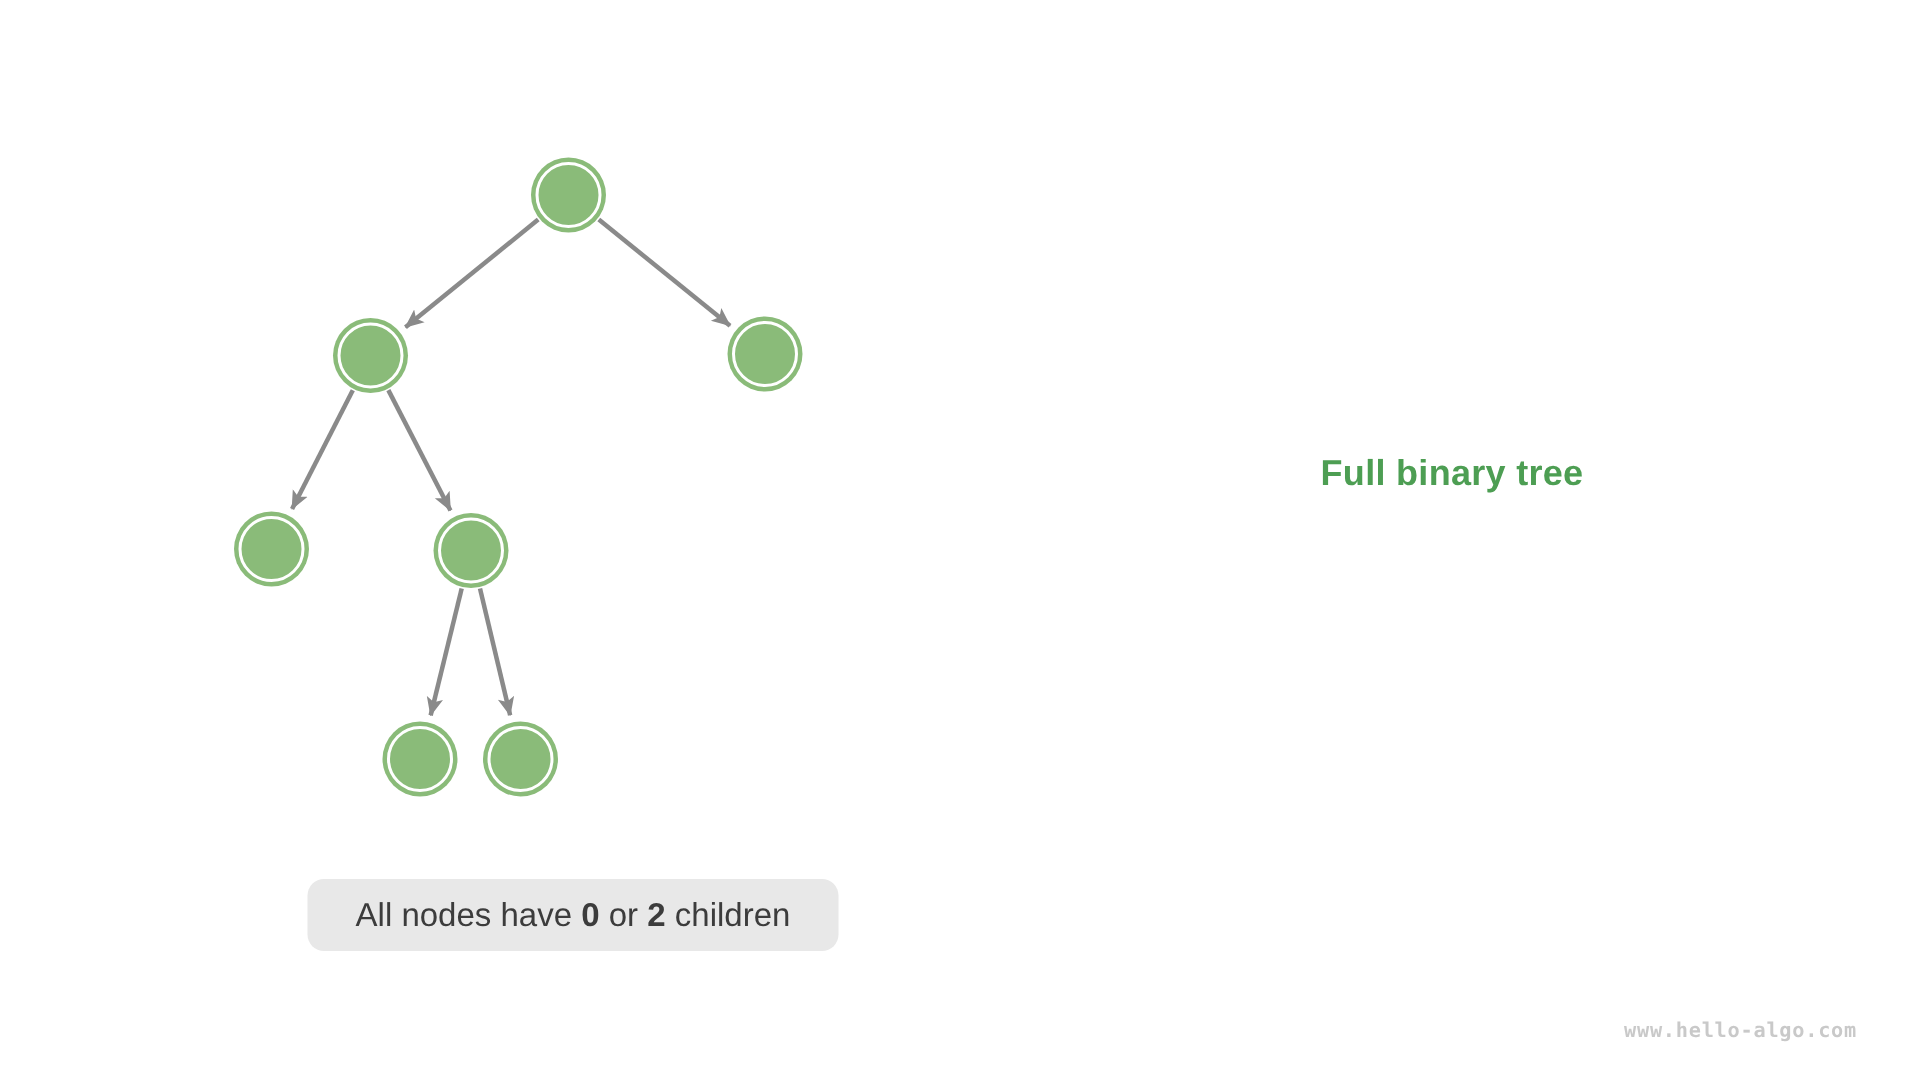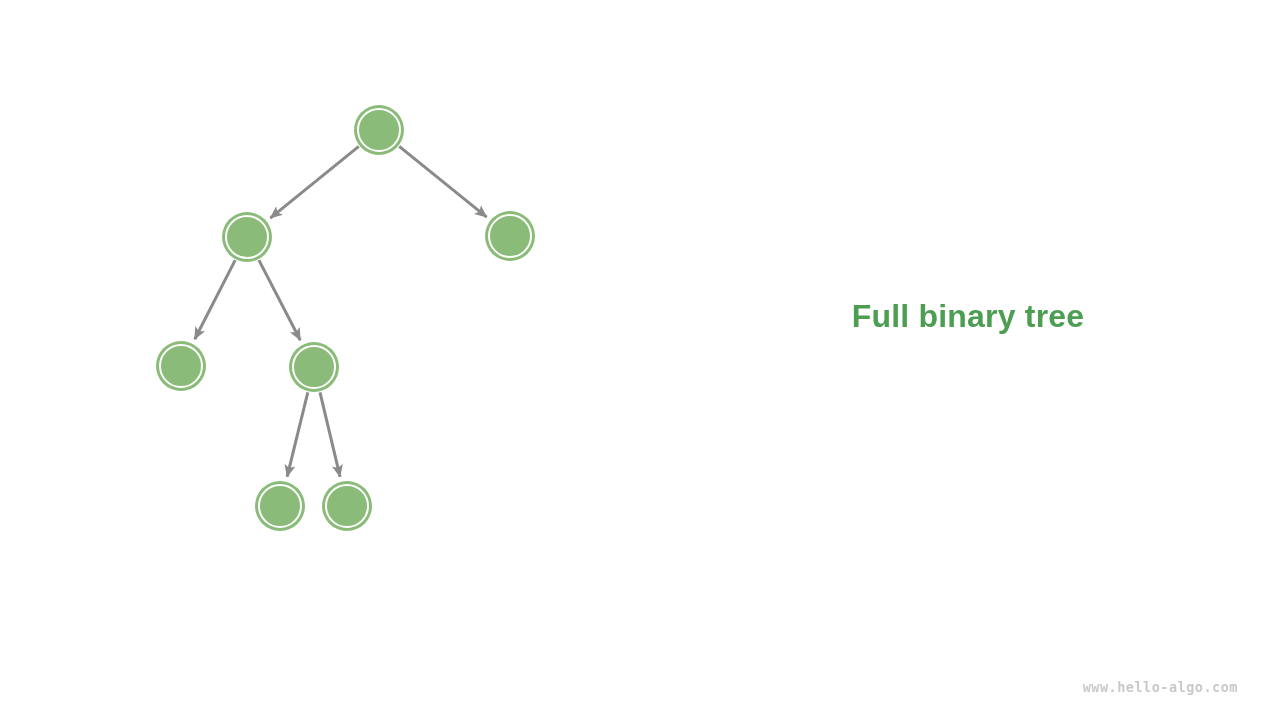--- a/index.html
+++ b/index.html
@@ -21,21 +21,21 @@
     top: 0;
   }
   .diagram-title {
     position: absolute;
     left: 818px;
     top: 301px;
     width: 300px;
     height: 30px;
     line-height: 30px;
     text-align: center;
-    font-size: 32px;
+    font-size: 24px;
     font-weight: 700;
     color: var(--title, #4d9e53);
     letter-spacing: 0.2px;
   }
   .caption-box {
     position: absolute;
     left: 205px;
     top: 586px;
     width: 354px;
     height: 48px;
@@ -105,15 +105,18 @@
         <circle cx="280" cy="506" r="21" fill="none" stroke="#ffffff" stroke-width="2"></circle>
       </g>
       <g>
         <circle cx="347" cy="506" r="25" fill="#8abb79"></circle>
         <circle cx="347" cy="506" r="21" fill="none" stroke="#ffffff" stroke-width="2"></circle>
       </g>
     </svg>
 
   <div class="diagram-title">Full binary tree</div>
 
+  <div class="caption-box">
+    <span class="caption-text"><span>All nodes have </span><b>0</b><span> or </span><b>2</b><span> children</span></span>
+  </div>
 
   <div class="watermark">www.hello-algo.com</div>
 </div>
 
 </body></html>

